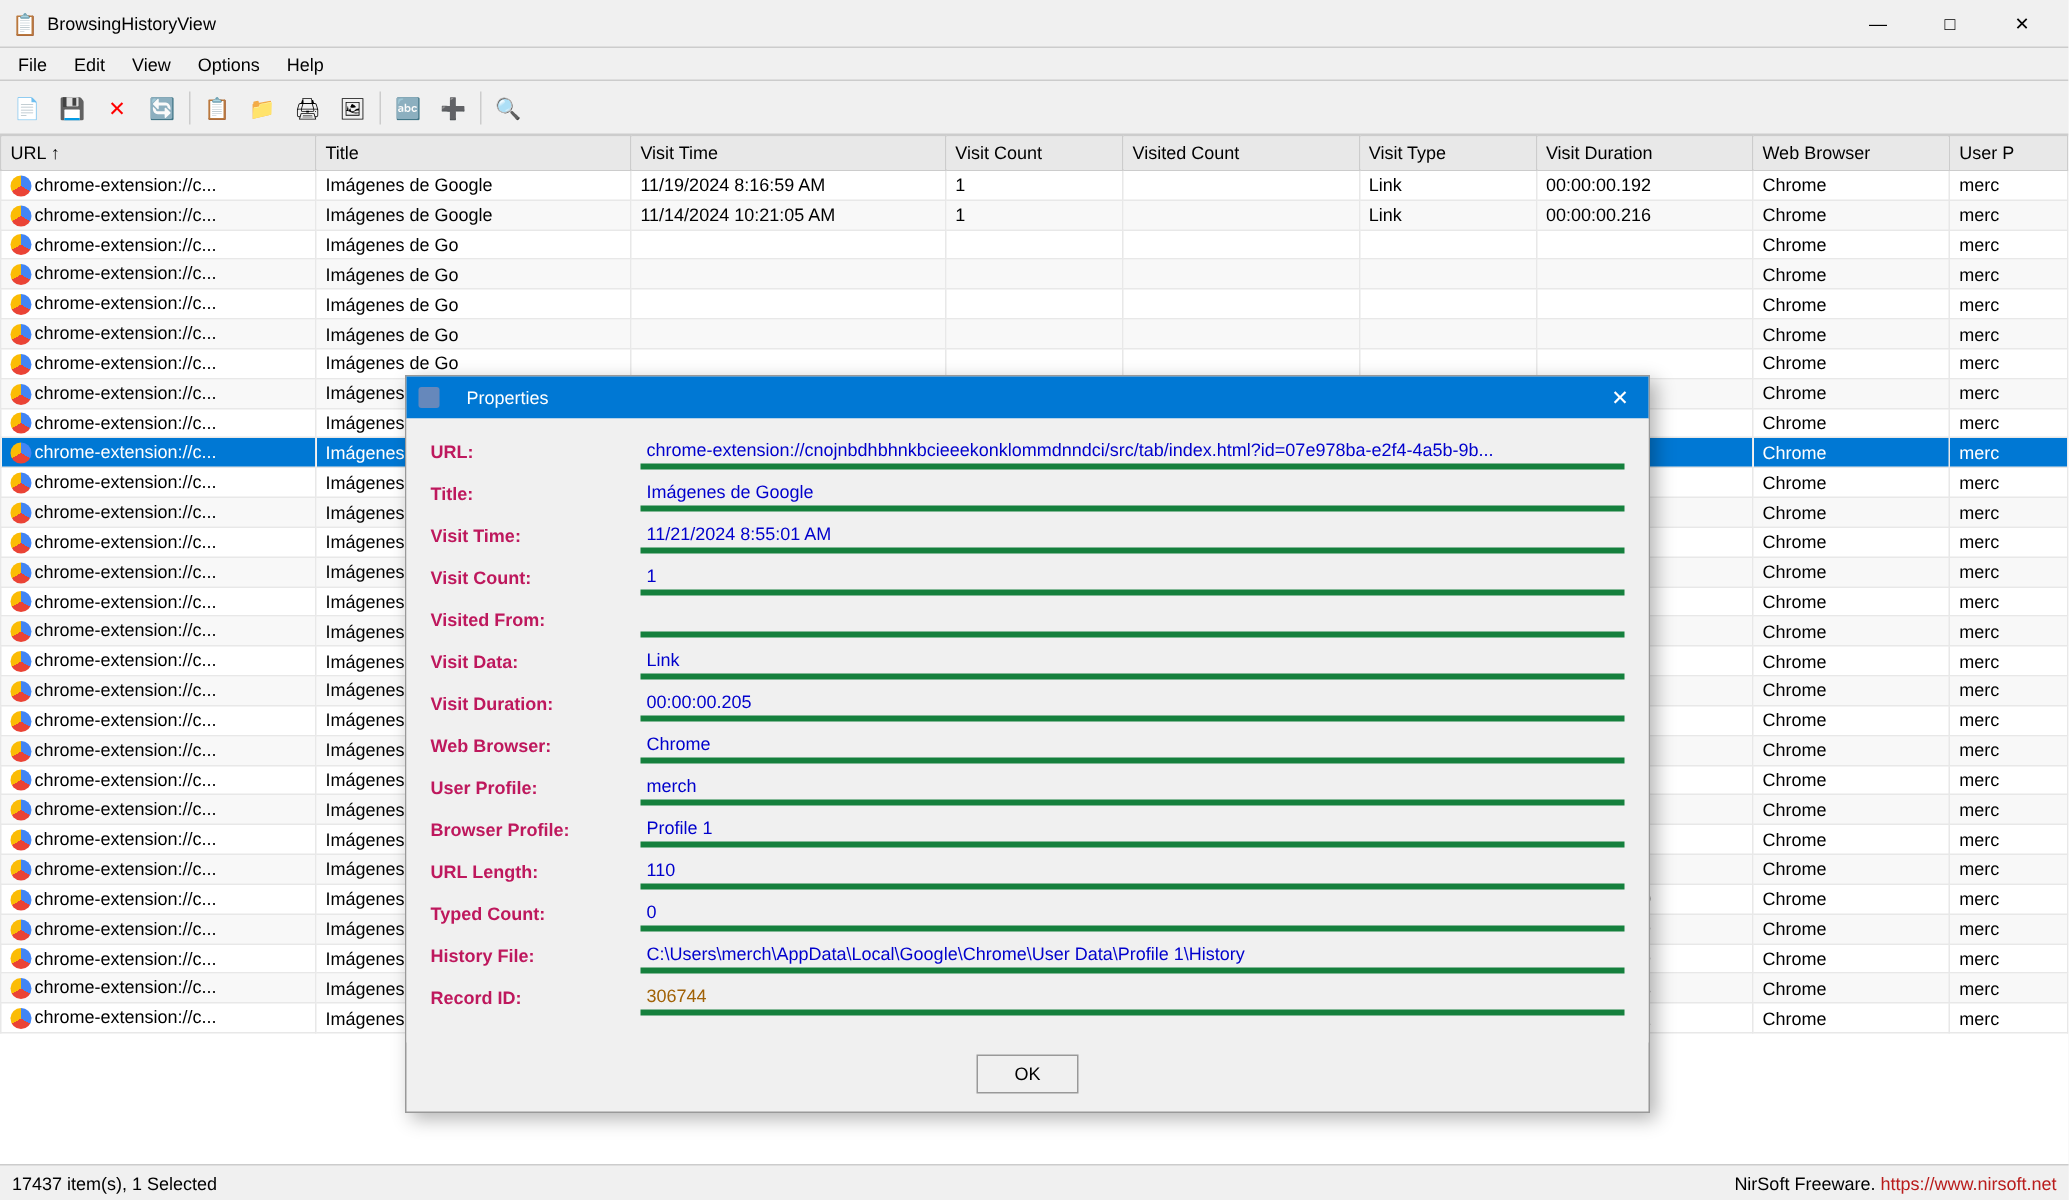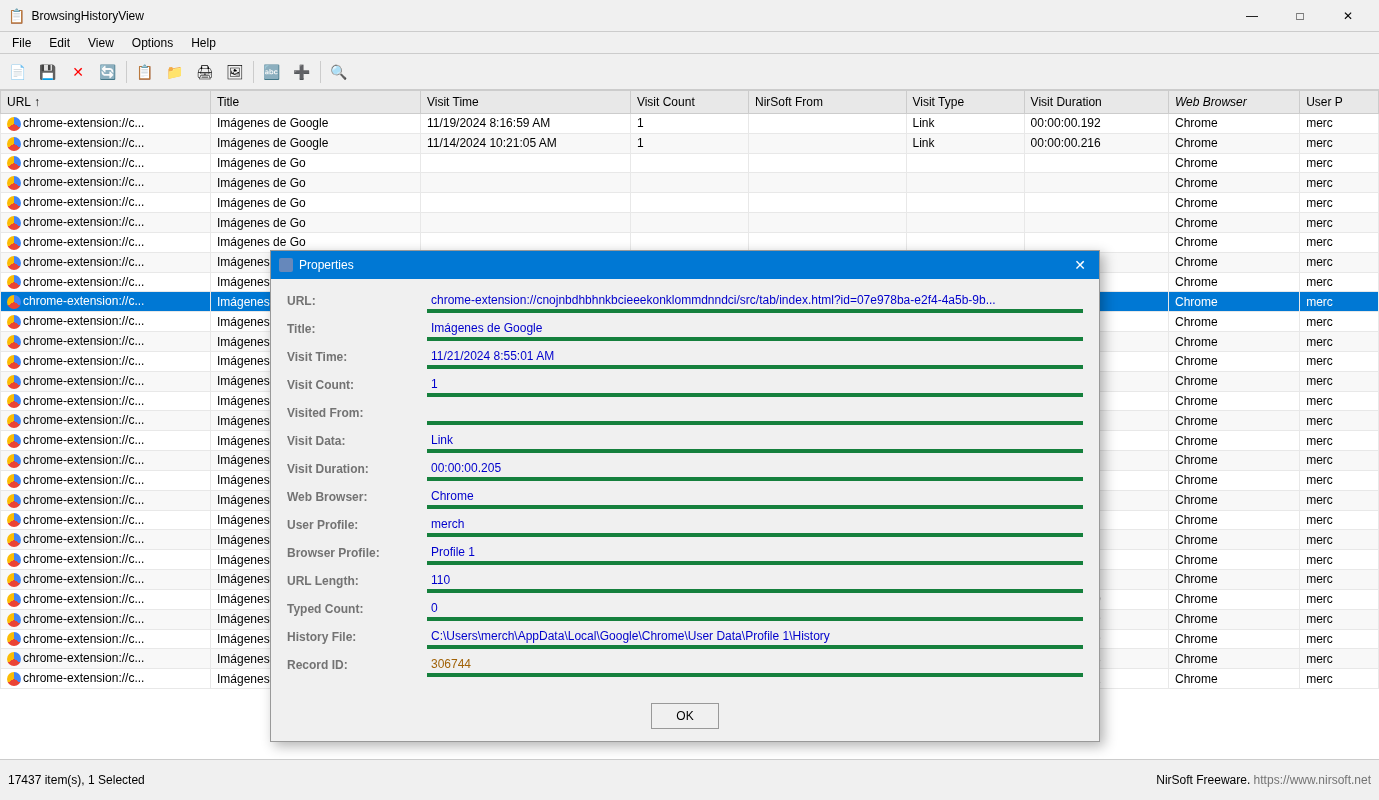--- a/index.html
+++ b/index.html
@@ -142,31 +142,31 @@
       margin-right: 2px;
       vertical-align: middle;
     }
 
     
     .status-bar {
       position: absolute;
       bottom: 0;
       left: 0;
       right: 0;
-      height: 41px;
+      height: 24px;
       background: #f0f0f0;
       border-top: 1px solid #ccc;
       display: flex;
       align-items: center;
       padding: 0 8px;
       justify-content: space-between;
       font-size: 12px;
     }
     .status-bar a {
-      color: #737373;
+      color: #b91c1c;
       text-decoration: none;
     }
 
     
     .modal-overlay {
       position: absolute;
       top: 0;
       left: 0;
       right: 0;
       bottom: 0;
@@ -190,21 +190,21 @@
       color: white;
       height: 28px;
       display: flex;
       align-items: center;
       padding: 0 8px;
       justify-content: space-between;
     }
     .dialog-titlebar-left {
       display: flex;
       align-items: center;
-      gap: 6px;
+      gap: 18px;
       font-size: 12px;
     }
     .dialog-titlebar-icon {
       width: 14px;
       height: 14px;
       background: #4488cc;
       border-radius: 2px;
     }
     .dialog-close-btn {
       width: 22px;
@@ -228,21 +228,21 @@
       align-items: flex-start;
       margin-bottom: 4px;
       min-height: 24px;
     }
     .dialog-label {
       font-weight: bold;
       width: 140px;
       min-width: 140px;
       font-size: 12px;
       padding-top: 3px;
-      color: #737373;
+      color: #be185d;
     }
     .dialog-value-container {
       flex: 1;
       border-bottom: 4px solid #15803d;
       padding: 2px 4px;
       min-height: 22px;
     }
     .dialog-value {
       color: #0000cc;
       font-size: 12px;
@@ -310,24 +310,24 @@
 
 <div class="main-area">
   <div class="table-scroll">
     <table class="data-table">
       <thead>
         <tr>
           <th style="width:160px;">URL ↑</th>
           <th style="width:160px;margin-top:28px;">Title</th>
           <th style="width:160px;">Visit Time</th>
           <th style="width:90px;">Visit Count</th>
-          <th style="width:120px;">NirSoft From</th>
+          <th style="width:120px;">Visited Count</th>
           <th style="width:90px;">Visit Type</th>
           <th style="width:110px;">Visit Duration</th>
-          <th style="width:100px;font-style:italic;">Web Browser</th>
+          <th style="width:100px;">Web Browser</th>
           <th style="width:60px;">User P</th>
         </tr>
       </thead>
       <tbody id="table-body">
       <tr>
             <td><span class="chrome-icon"></span>chrome-extension://c...</td>
             <td>Imágenes de Google</td>
             <td>11/19/2024 8:16:59 AM</td>
             <td>1</td>
             <td></td>

